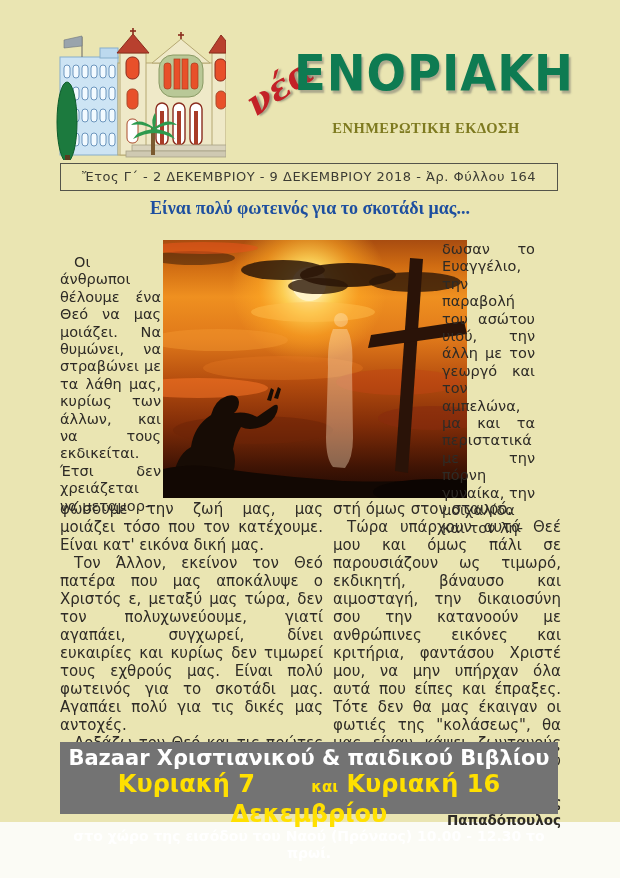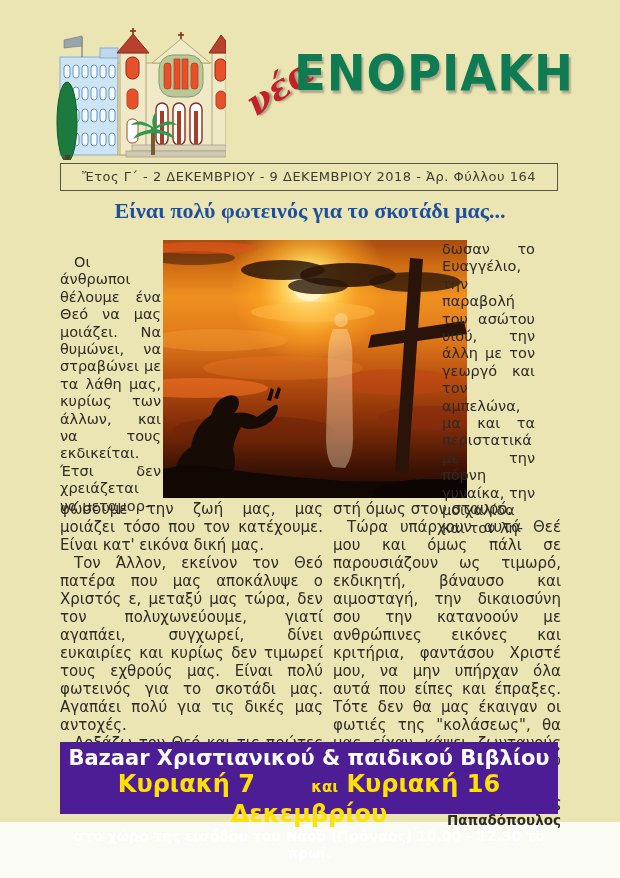--- a/index.html
+++ b/index.html
@@ -23,41 +23,41 @@
              color:#7e7a20; }
   .subtitle .s1{ font-size:14.5px; line-height:19px; letter-spacing:.5px; }
   .subtitle .s2{ font-size:13.5px; line-height:18px; white-space:nowrap; }
   .issuebar{ position:absolute; left:60px; top:163px; width:498px; height:28px;
              border:1.5px solid #54544a; text-align:center; line-height:25px;
              font-size:13px; color:#3c3c34; letter-spacing:.5px; }
 
   
   .headline{ position:absolute; left:60px; top:198px; width:500px; text-align:center;
              font-family:"Liberation Serif","DejaVu Serif",serif; font-weight:bold;
-             font-size:22px; color:#1e4f9f; }
+             font-size:18px; color:#1e4f9f; }
 
   
   .coltext{ position:absolute; text-align:justify; color:#2e2b26; }
   .narrow{ font-size:14.5px; line-height:17.4px; }
   .wide{ font-size:15px; line-height:18px; }
   .col-ln{ left:60px;  top:254px; width:101px; height:258px; }
   .col-rn{ left:442px; top:241px; width:93px;  height:258px; }
   .col-lw{ left:60px;  top:500px; width:263px; }
   .col-rw{ left:333px; top:500px; width:228px; }
   .coltext p.indent{ text-indent:14px; }
   .author{ margin-top:5px; text-align:right; font-weight:bold; font-size:13.5px;
            text-indent:0 !important; }
 
   
   .photo{ position:absolute; left:163px; top:240px; width:304px; height:258px; }
   .photo svg{ display:block; }
 
   
   .banner{ position:absolute; left:60px; top:742px; width:498px; height:72px;
-           background:#4c1d95; text-align:center; font-weight:bold; padding-top:3px; }
+           background:#737373; text-align:center; font-weight:bold; padding-top:3px; }
   .banner .b1{ color:#ffffff; font-size:21px; line-height:26px; }
   .banner .b2{ color:#ffe000; font-size:24px; line-height:27px; }
   .banner .b2 .kai{ font-size:15px;margin-left:48px; }
   .banner .b3{ color:#ffffff; font-size:14px; line-height:17px; }
 </style>
 </head>
 <body>
 
 <div class="page">
   <div class="paper"></div>
@@ -146,20 +146,21 @@
       </g>
       <g>
         <rect x="95" y="100" width="4" height="28" fill="#7a5a30"></rect>
         <path d="M97,100 q-14,-10 -22,-2 q12,-2 22,4 q-16,2 -20,10 q12,-6 21,-6 q10,0 21,6 q-4,-8 -19,-10 q10,-6 21,-4 q-8,-8 -22,2 q2,-10 0,-14 q-4,6 -2,14 z" fill="#2d9a4e"></path>
       </g>
     </svg>
 
     <div class="nea">νέα</div>
     <div class="logo">ΕΝΟΡΙΑΚΗ</div>
     <div class="subtitle">
+      <div class="s1">ΕΝΗΜΕΡΩΤΙΚΗ ΕΚΔΟΣΗ</div>
     </div>
     <div class="issuebar">Ἔτος Γ΄ - 2 ΔΕΚΕΜΒΡΙΟΥ - 9 ΔΕΚΕΜΒΡΙΟΥ 2018 - Ἀρ. Φύλλου 164</div>
   </div>
 
   <h1 class="headline">Είναι πολύ φωτεινός για το σκοτάδι μας...</h1>
 
   <div class="photo">
     <svg width="304" height="258" viewBox="0 0 304 258" preserveAspectRatio="none">
       <defs>
         <linearGradient id="sky" x1="0" y1="0" x2="0" y2="1">

